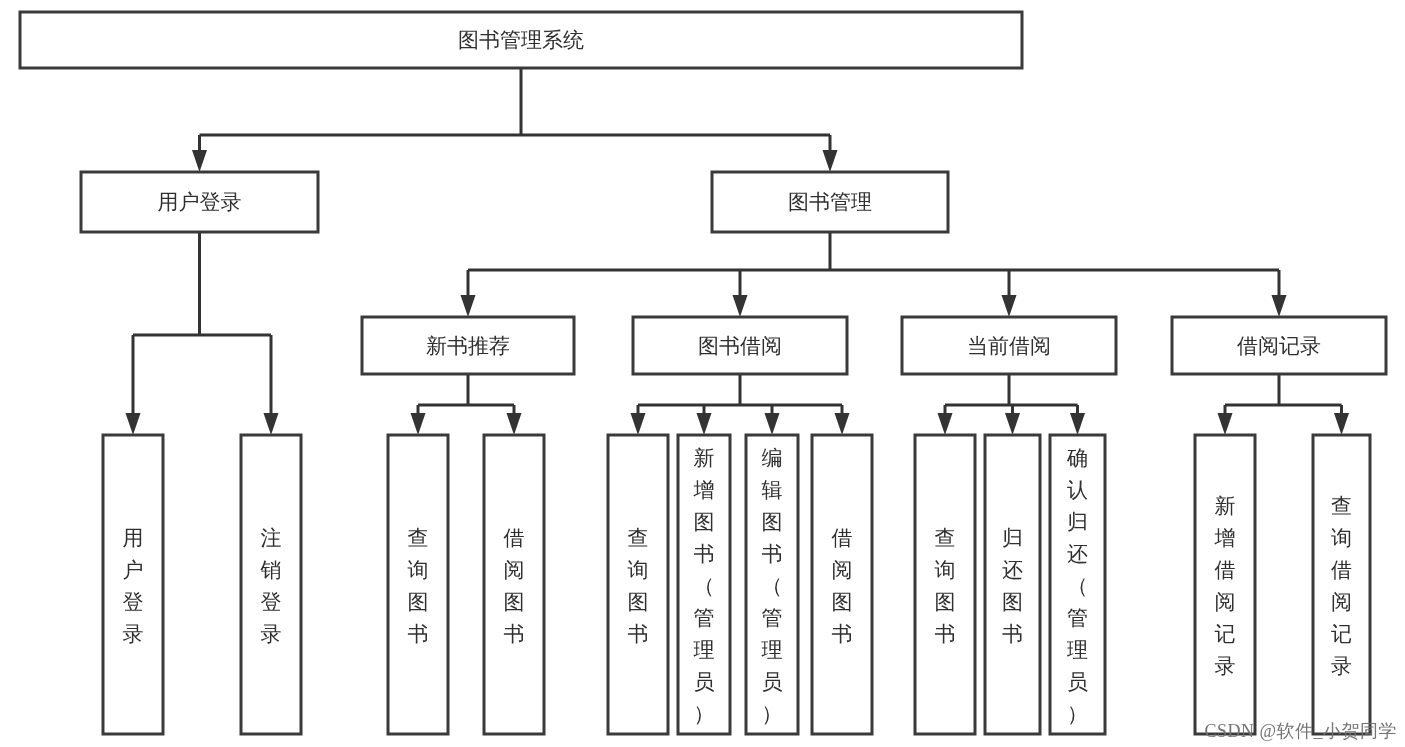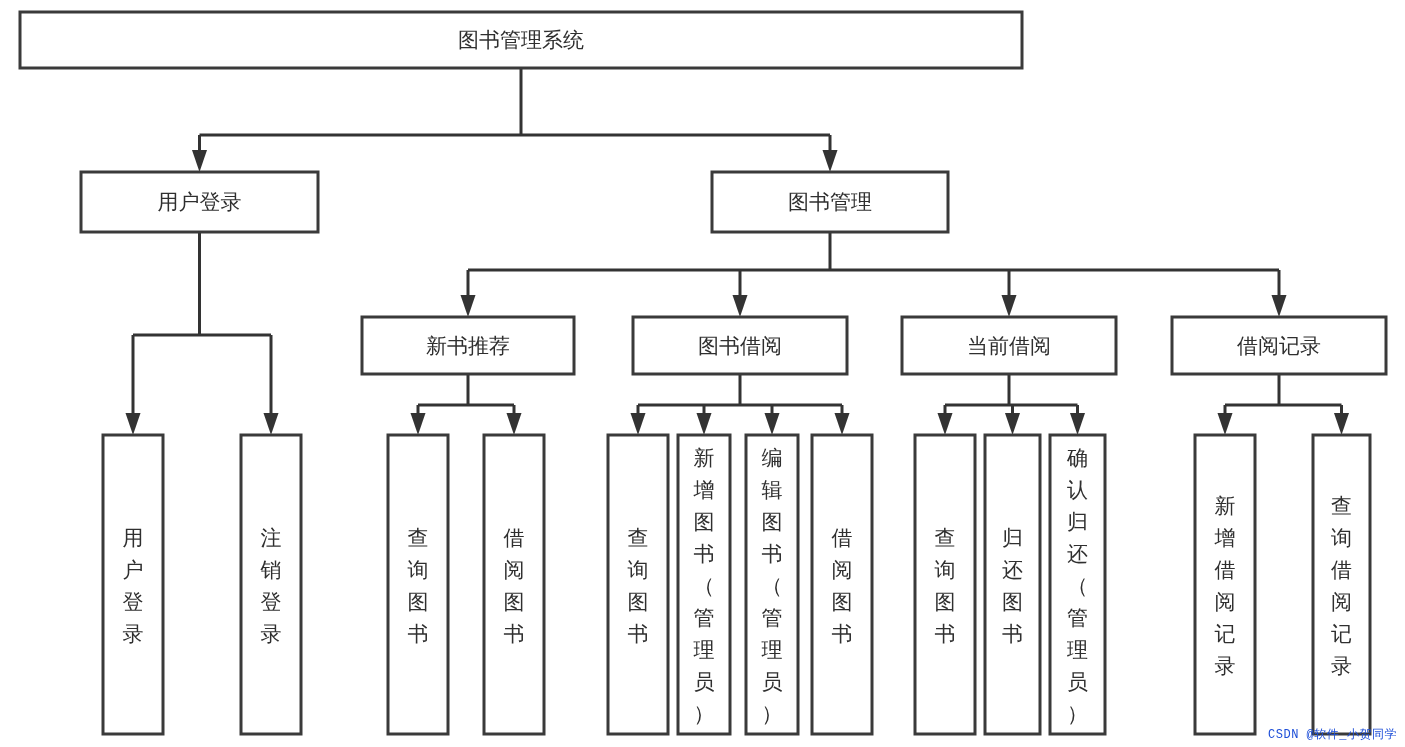--- a/index.html
+++ b/index.html
@@ -57,23 +57,23 @@
   .node-label-v {
     font-family: "DejaVu Sans", "Liberation Sans", sans-serif;
     font-size: 21px;
     fill: #2f2f2f;
     text-anchor: middle;
   }
   .watermark {
     position: absolute;
     right: 8px;
     bottom: 4px;
-    font-family: Liberation Mono, monospace;
-    font-size: 12px;
-    color: #1d4ed8;
+    font-family: Liberation Serif, serif;
+    font-size: 18px;
+    color: #737373;
     white-space: nowrap;
     letter-spacing: 0.5px;
     user-select: none;
   }
 </style>
 </head>
 <body>
 
 <div id="diagram-root">
   <svg id="tree-svg" viewBox="0 0 1405 747" xmlns="http://www.w3.org/2000/svg">

